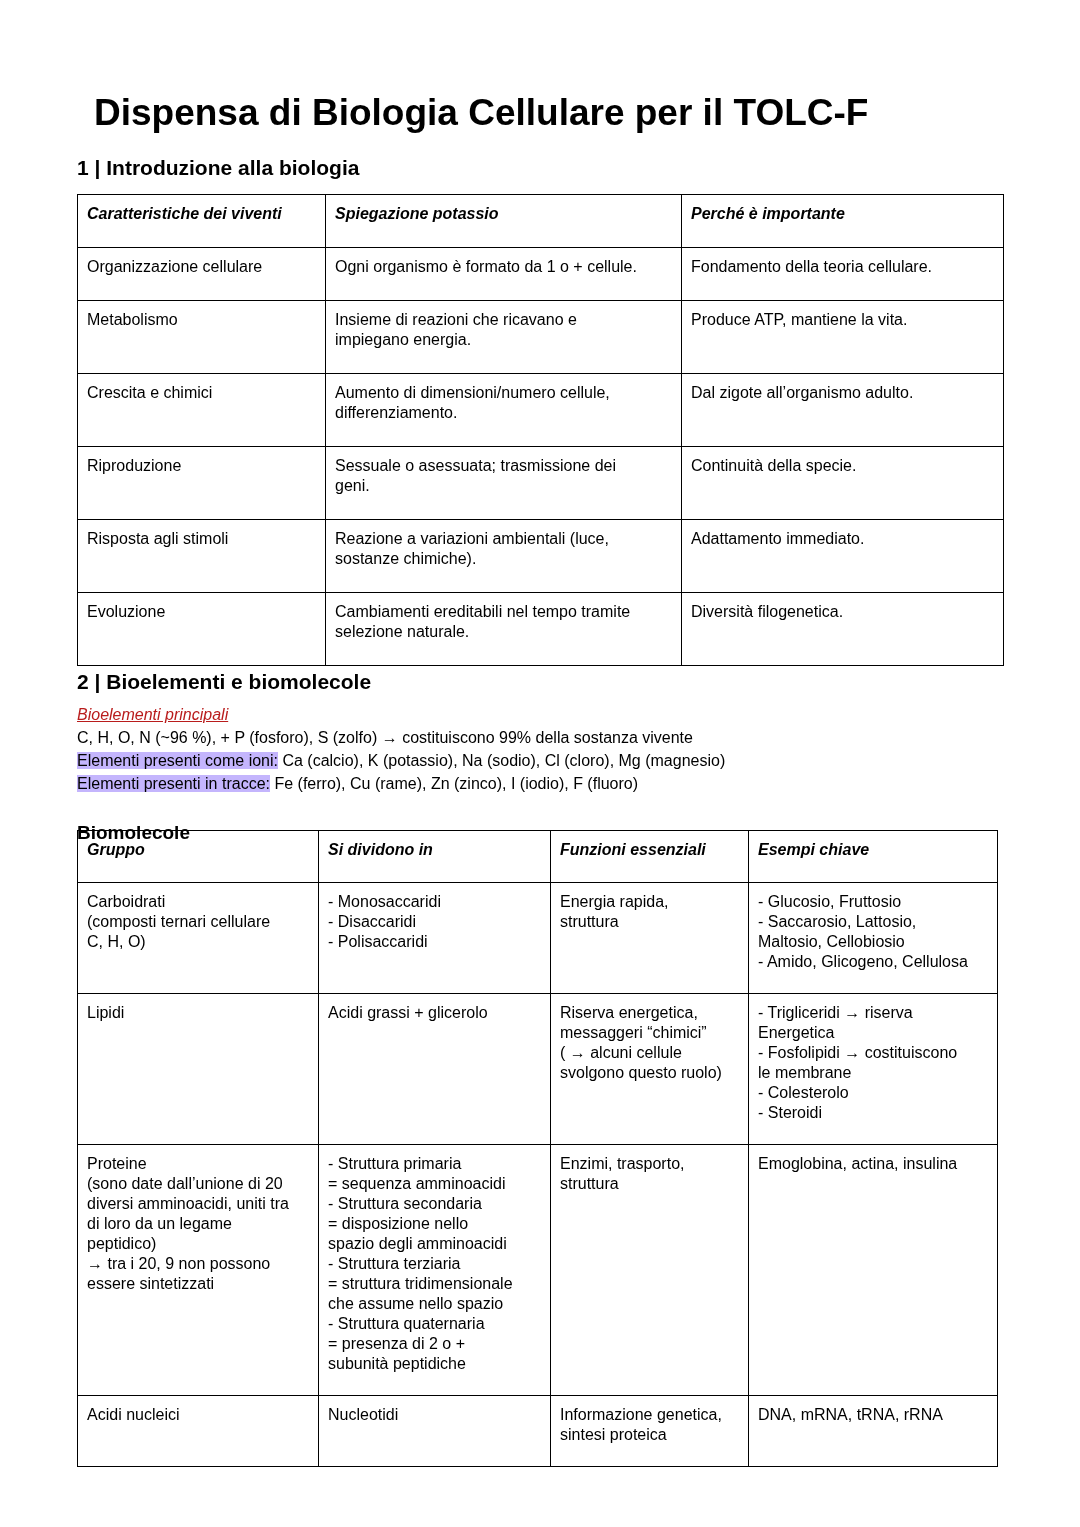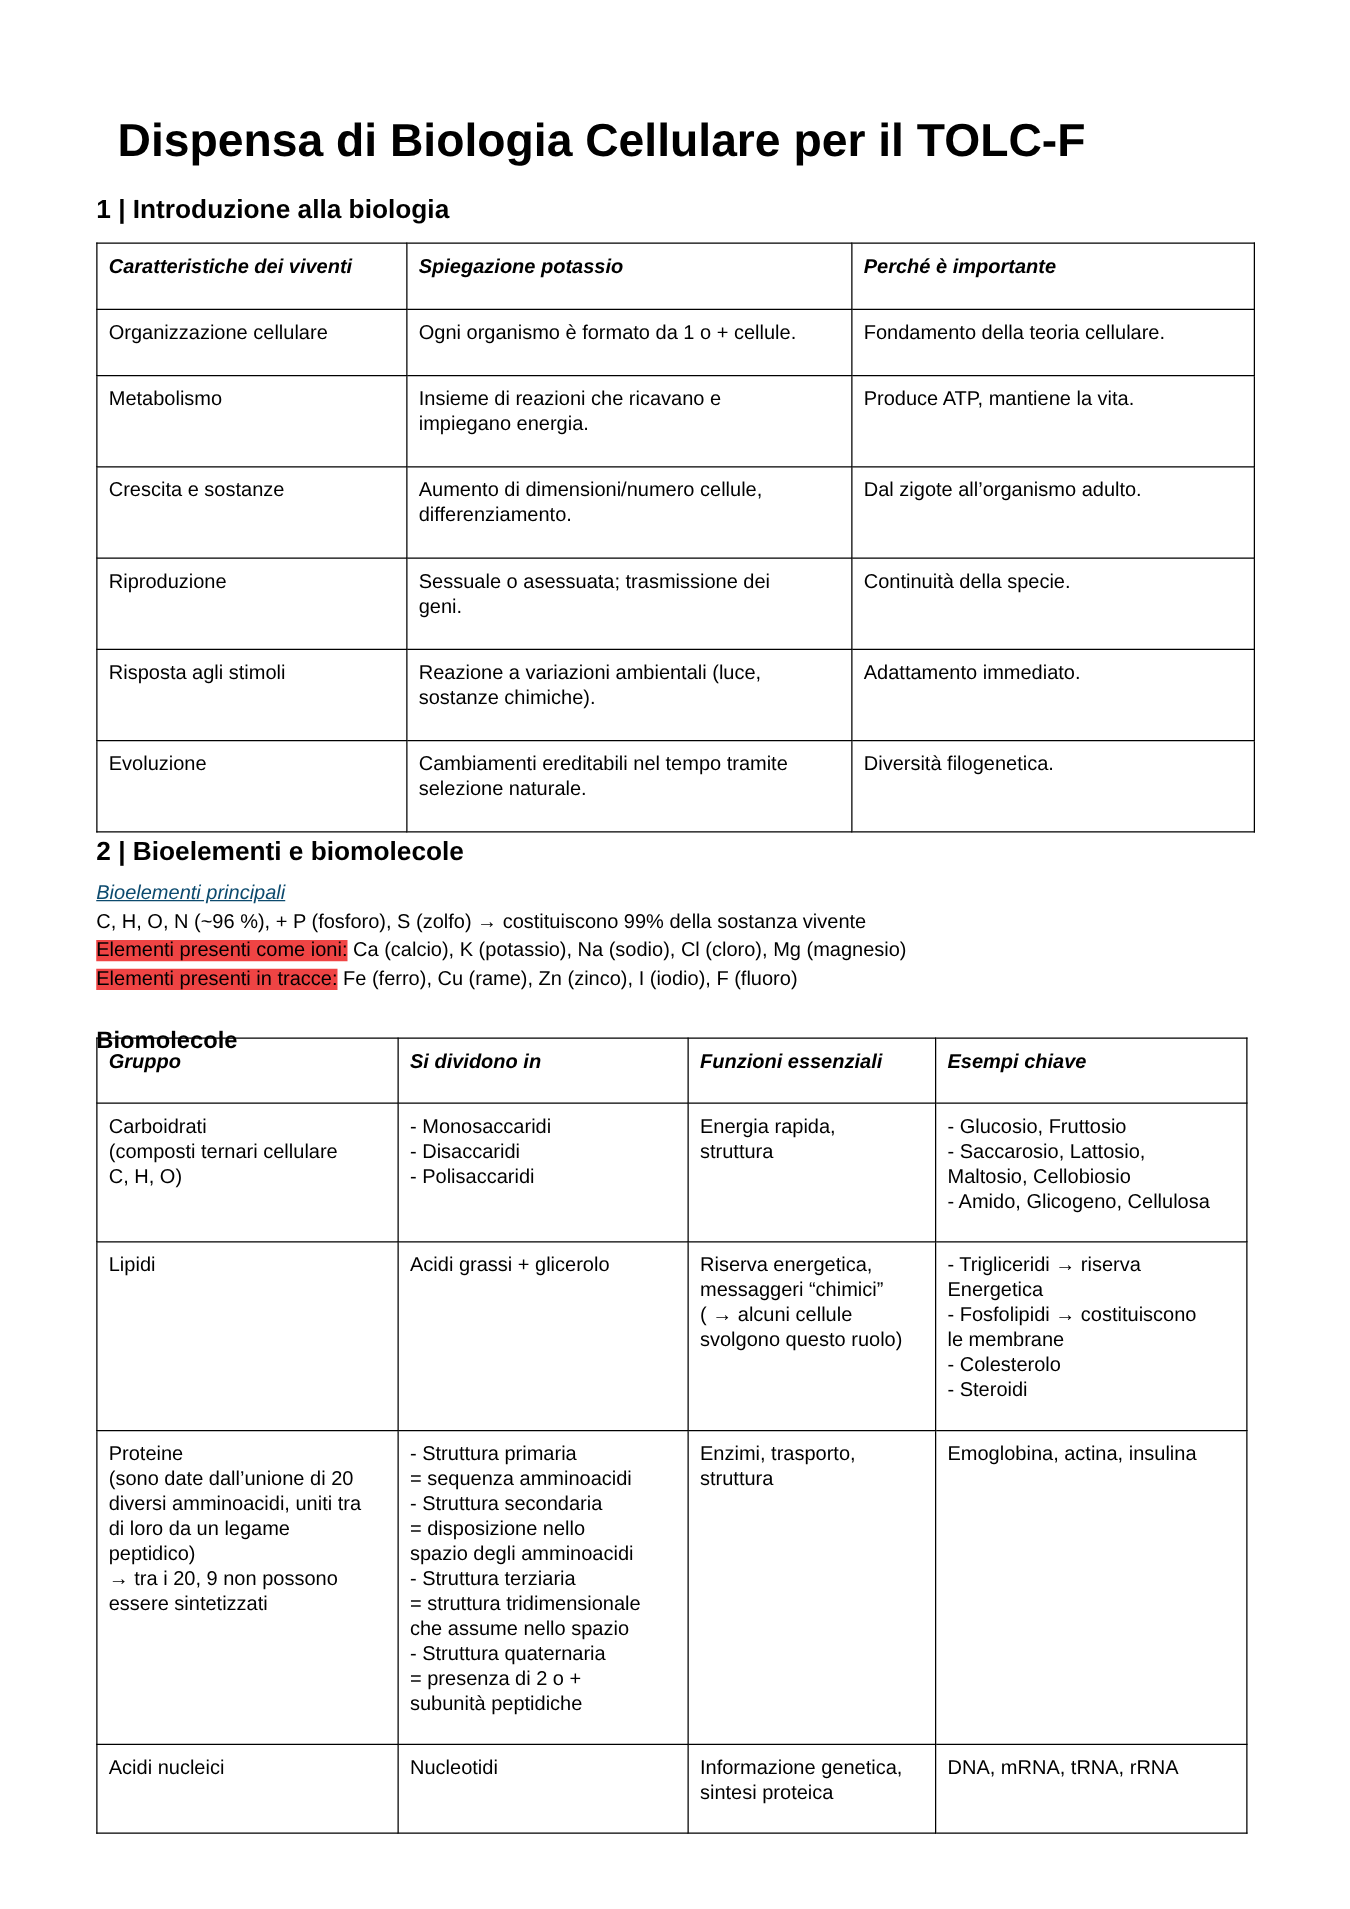--- a/index.html
+++ b/index.html
@@ -44,22 +44,22 @@
   .t1 { top: 194px; width: 926px; }
   .t1 th { height: 22px; }
   .t1 td { height: 42px; }
   .t1 tr.first td { height: 22px; }
   .t2 { top: 830px; width: 920px; }
   .t2 th { height: 21px; }
   .para {
     position: absolute; left: 0;
     font-size: 16px; line-height: 23px; margin: 0; white-space: nowrap;
   }
-  .subtitle-link { color: #0c4a6e; font-style: italic; text-decoration: underline; }
-  .hl { background: #ef4444; }
+  .subtitle-link { color: #b91c1c; font-style: italic; text-decoration: underline; }
+  .hl { background: #c4b5fd; }
 </style>
 </head>
 <body>
 
 <div class="page">
 
   <h1 class="doc-title">Dispensa di Biologia Cellulare per il TOLC-F</h1>
 
   <h2 class="h2" style="top:154px">1 | Introduzione alla biologia</h2>
 
@@ -82,21 +82,21 @@
         <td>Ogni organismo è formato da 1 o + cellule.</td>
         <td>Fondamento della teoria cellulare.</td>
       </tr>
       <tr>
         <td>Metabolismo</td>
         <td>Insieme di reazioni che ricavano e
 impiegano energia.</td>
         <td>Produce ATP, mantiene la vita.</td>
       </tr>
       <tr>
-        <td>Crescita e sostanze</td>
+        <td>Crescita e chimici</td>
         <td>Aumento di dimensioni/numero cellule,
 differenziamento.</td>
         <td>Dal zigote all’organismo adulto.</td>
       </tr>
       <tr>
         <td>Riproduzione</td>
         <td>Sessuale o asessuata; trasmissione dei
 geni.</td>
         <td>Continuità della specie.</td>
       </tr>

